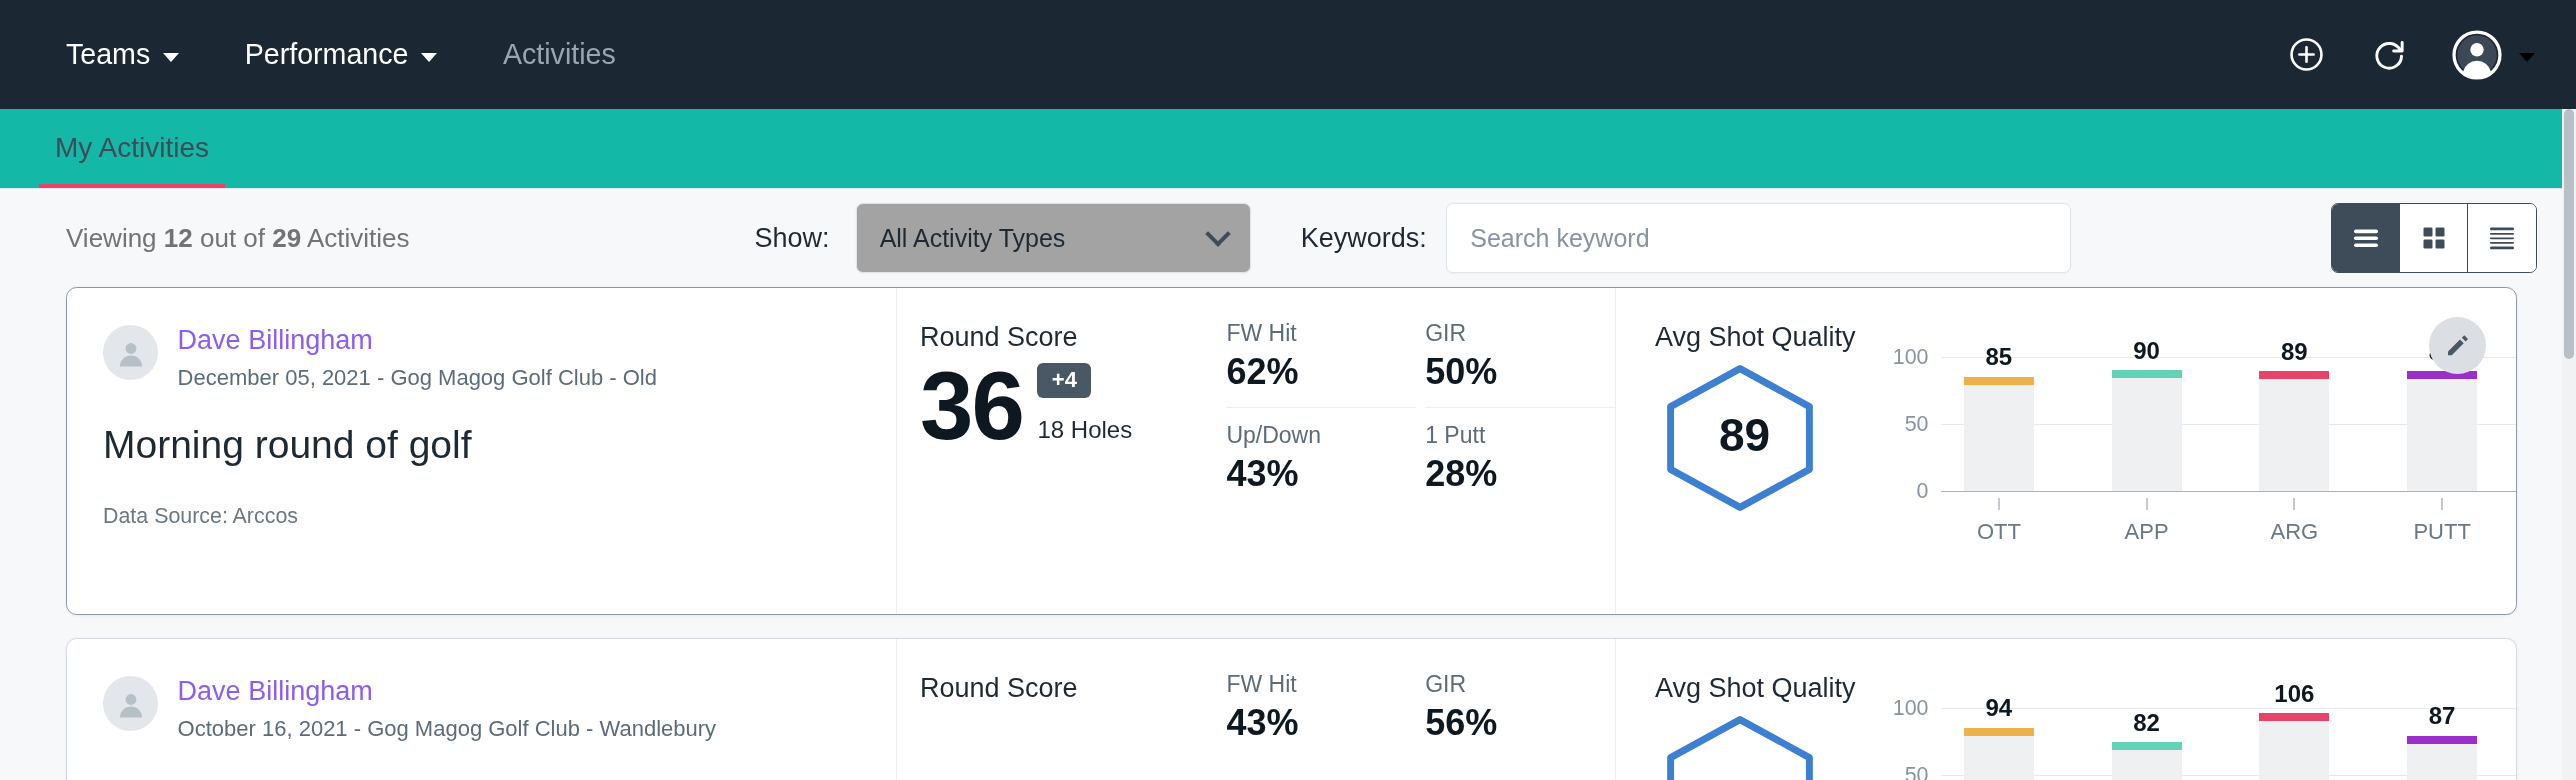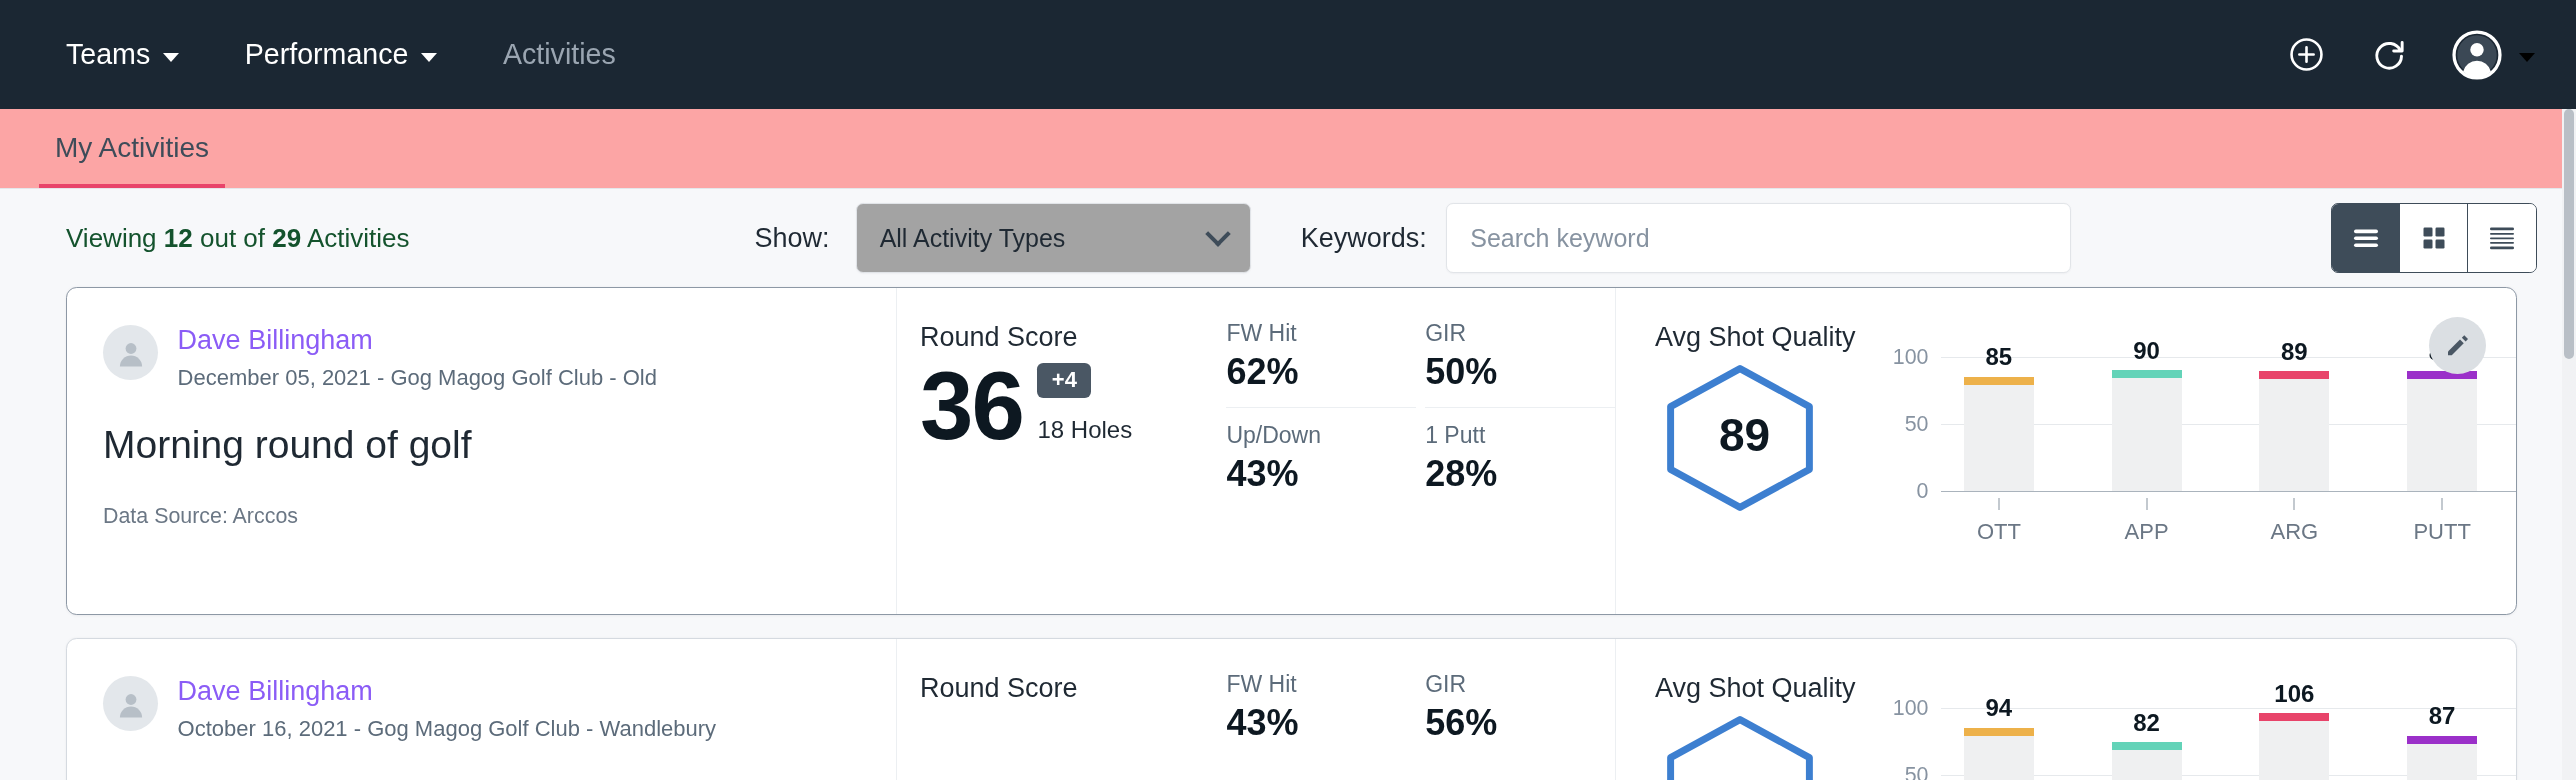--- a/index.html
+++ b/index.html
@@ -43,21 +43,21 @@
     border-top: 9px solid currentColor;
     position: relative; top: 2.7px;
   }
   .navright { display: flex; align-items: center; gap: 43px; }
   .iconbtn { cursor: pointer; display: flex; align-items: center; }
   .avatarwrap { display: flex; align-items: center; gap: 16px; cursor: pointer; }
 
   
   .tabbar {
     height: 80px;
-    background: #fca5a5;
+    background: #14b8a6;
     display: flex;
     align-items: flex-end;
     padding-left: 39px;
     border-bottom: 0.9px solid #e4e7eb;
   }
   .tab {
     font-size: 28px;
     color: #3e4c59;
     padding: 0 16px 19.6px 16px;
     border-bottom: 4.5px solid #e8446a;
@@ -65,21 +65,21 @@
   }
 
   
   .filterrow {
     height: 98px;
     display: flex;
     align-items: center;
     padding: 0 39px 0 66px;
     gap: 0;
   }
-  .viewing { font-size: 26px; color: #14532d; }
+  .viewing { font-size: 26px; color: #737373; }
   .viewing b { font-weight: bold; }
   .filtermid {
     display: flex; align-items: center; gap: 26px;
     margin-left: 345px;
   }
   .lbl { font-size: 27px; color: #1f2933; }
   .select {
     width: 395px; height: 70px;
     background: #a3a3a3;
     border: 0.9px solid #e1e4e8;

